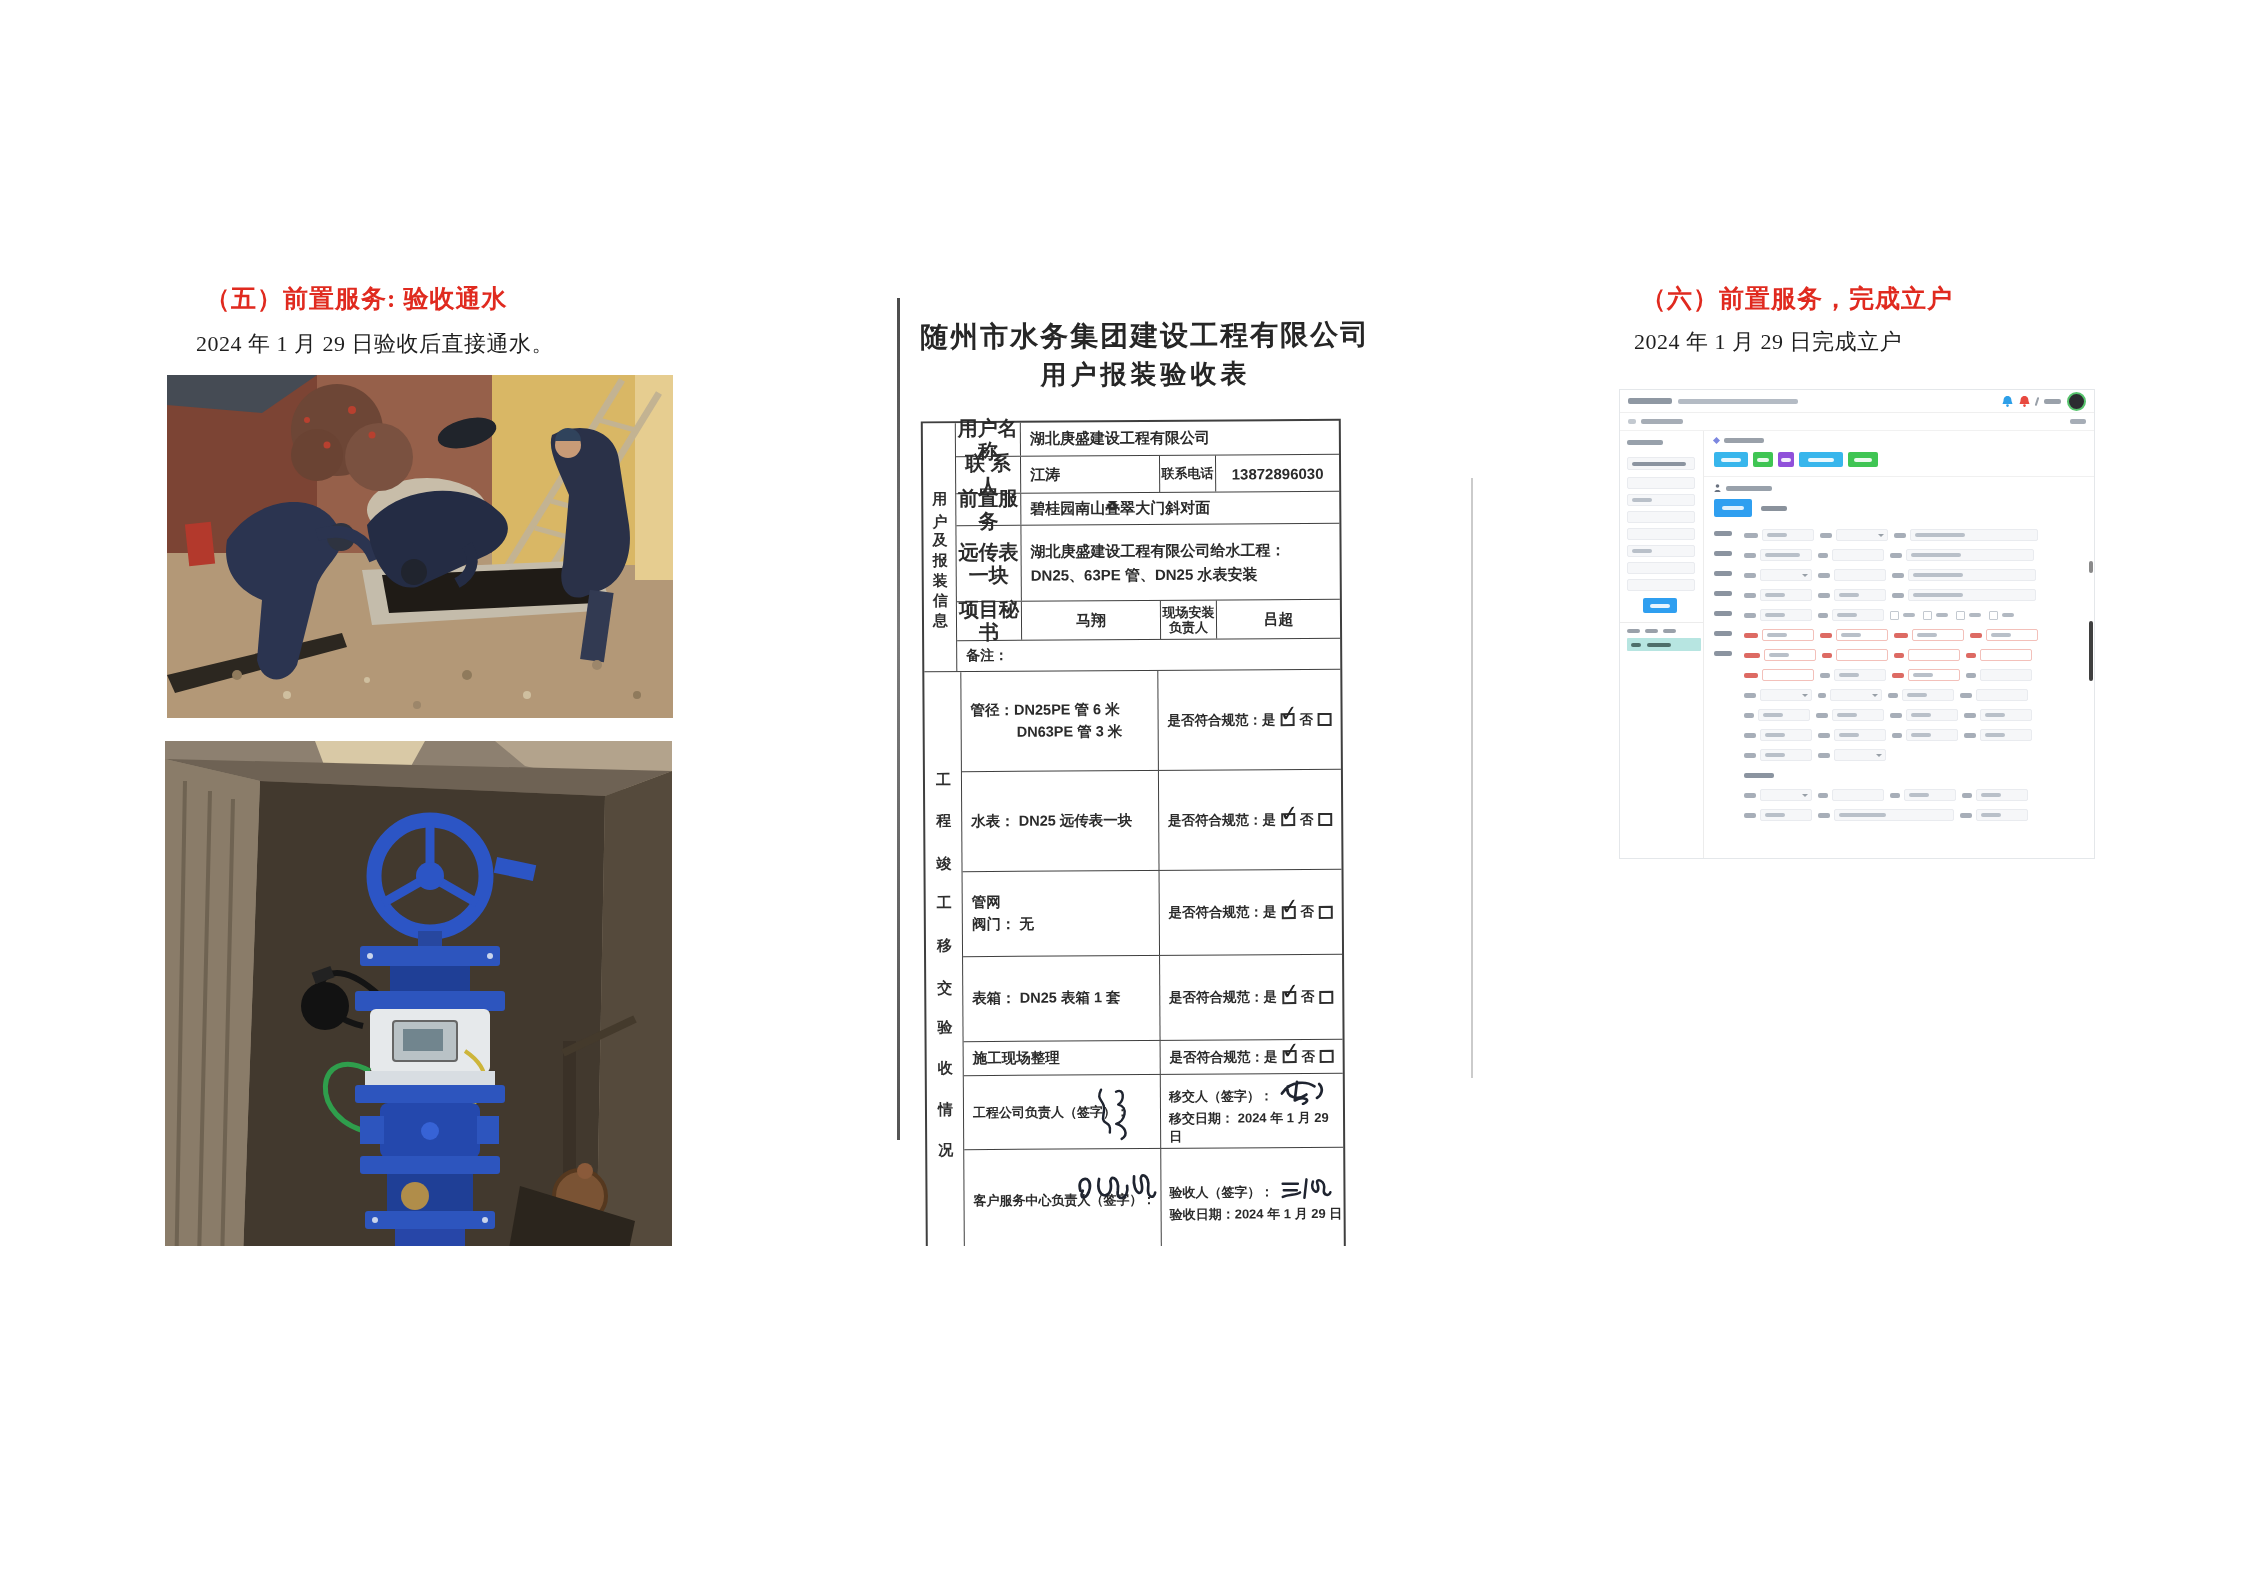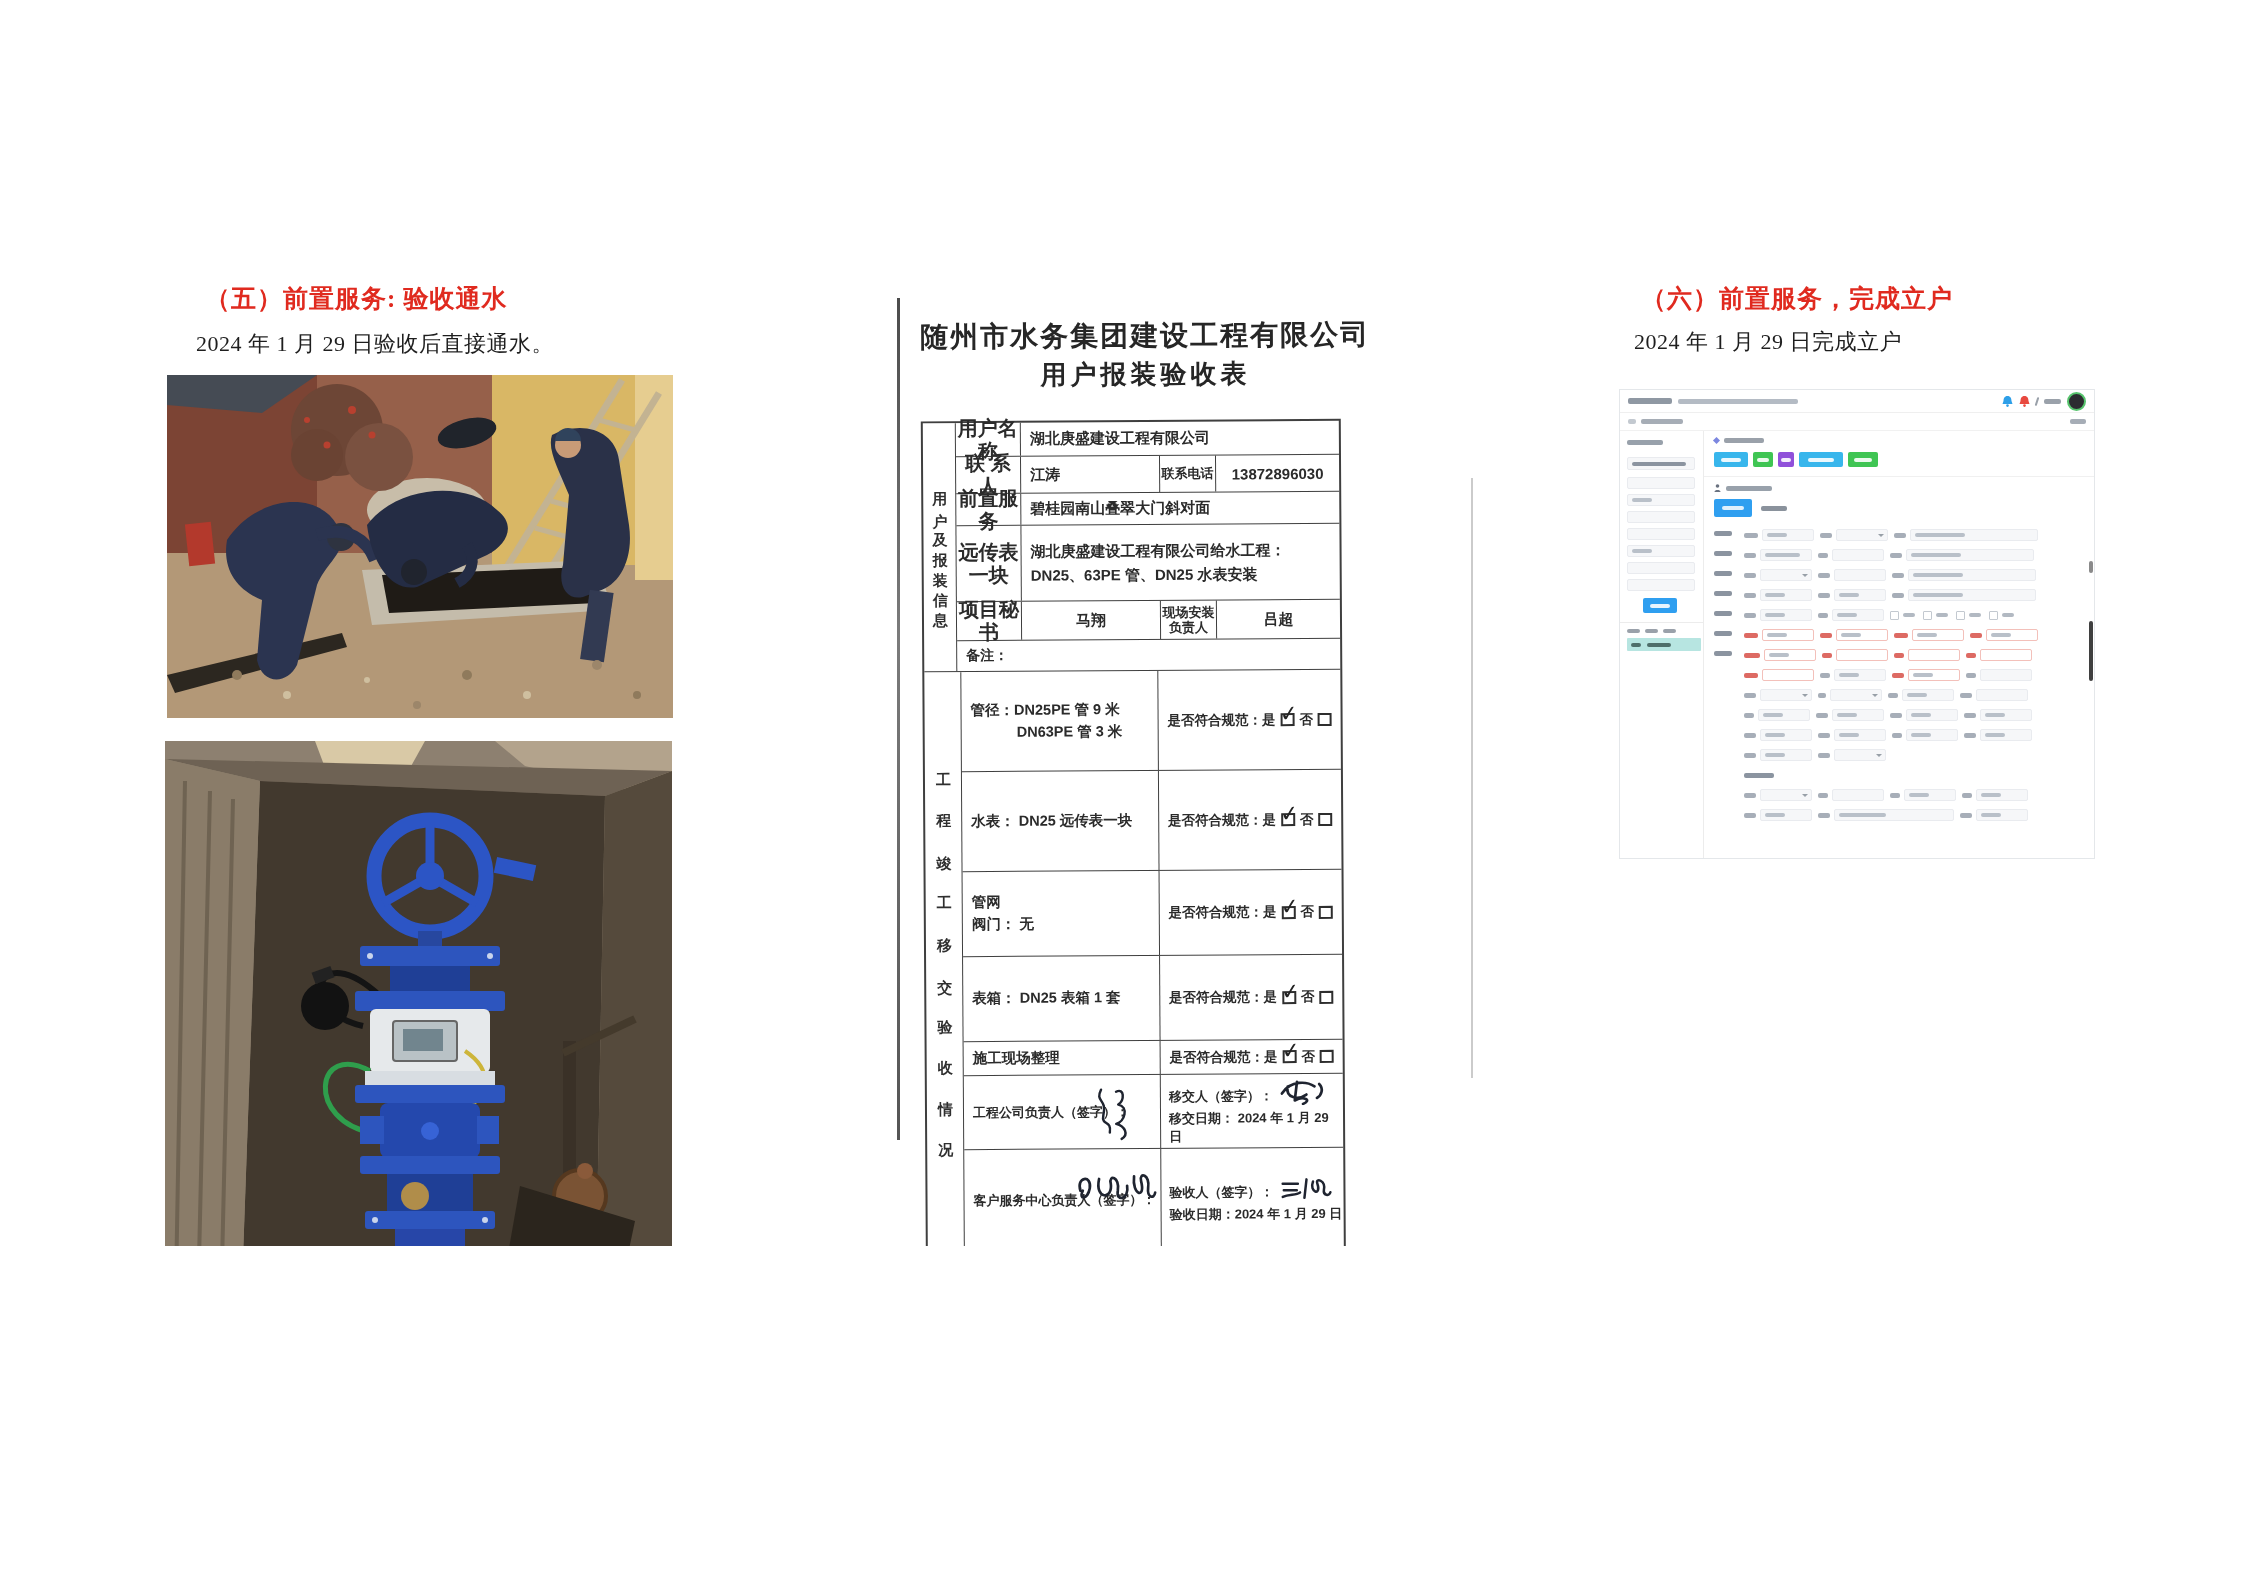--- a/index.html
+++ b/index.html
@@ -230,21 +230,21 @@
         </div>
       </div>
 
       <div class="sec sec2">
         <div class="vcell">
           <div class="vtext vt2">工程竣工移交验收情况</div>
         </div>
         <div class="rows">
           <div class="r" style="height:100px;">
             <div class="dc">
-              <span>管径：DN25PE 管 9 米</span>
+              <span>管径：DN25PE 管 6 米</span>
               <span style="padding-left:46px;">DN63PE 管 3 米</span>
             </div>
             <div class="cc">
               <span>是否符合规范：是</span>
               <span class="box">
                   <span class="ck">✓</span>
                 </span>
               <span>否</span>
               <span class="box"></span>
             </div>

